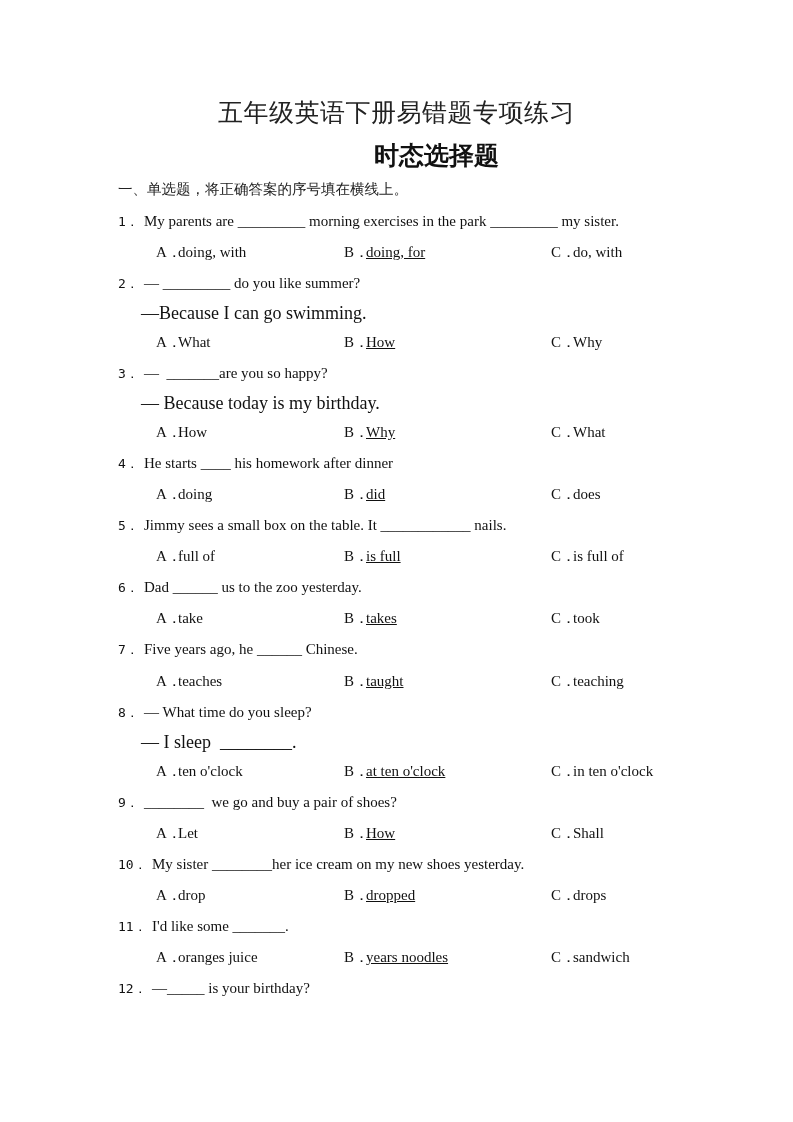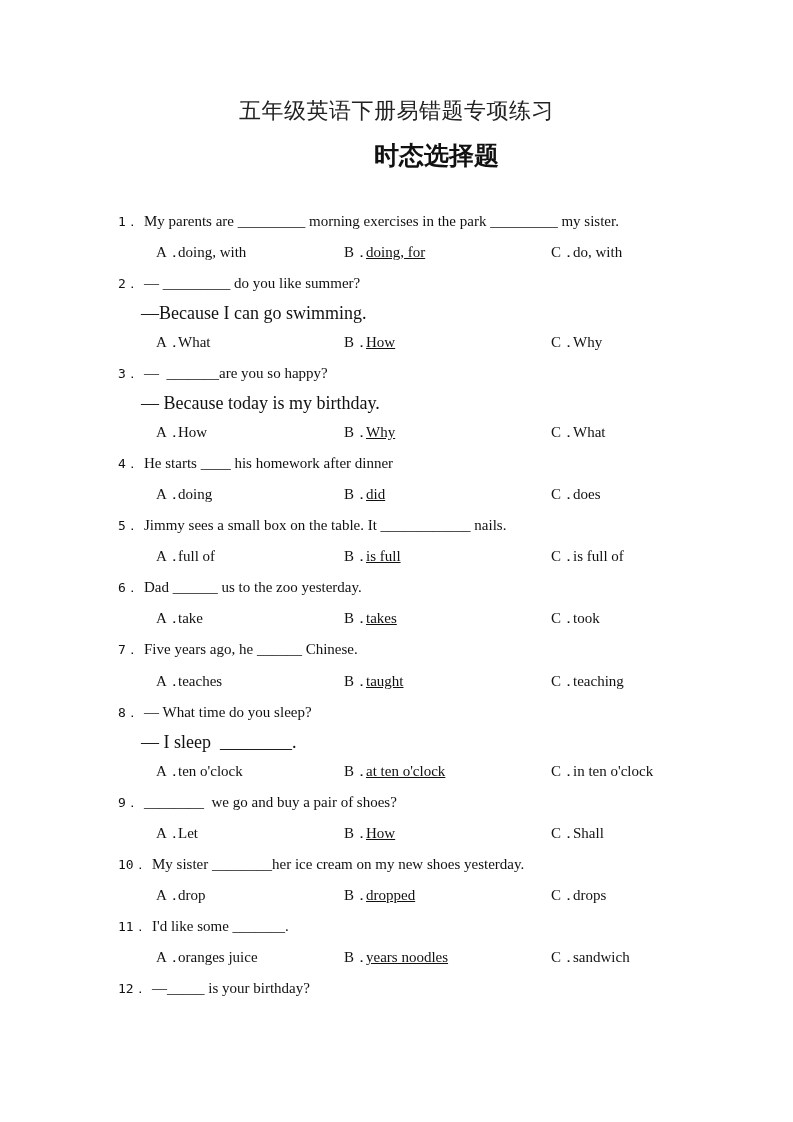--- a/index.html
+++ b/index.html
@@ -19,21 +19,21 @@
       position: absolute;
       left: 0; top: 0;
       width: 793px;
       height: 1122px;
     }
     .title {
       position: absolute;
       left: 0; width: 793px;
       top: 96px;
       text-align: center;
-      font-size: 22px;
+      font-size: 25px;
       font-family: "DejaVu Serif", "Liberation Serif", serif;
       font-weight: normal;
       letter-spacing: 0.5px;
       color: #222;
     }
     .subtitle {
       position: absolute;
       left: 0; width: 793px;
       top: 139px;
       text-align: center;
@@ -94,20 +94,21 @@
       display: inline-block;
       width: 22px;
     }
   </style>
 </head>
 <body>
 
 <div class="page">
   <div class="title">五年级英语下册易错题专项练习</div>
   <div class="subtitle">时态选择题</div>
+  <div class="section">一、单选题，将正确答案的序号填在横线上。</div>
 
   <div class="line" style="top:211px"><span class="qnum">1．</span><span>My parents are _________ morning exercises in the park _________ my sister.</span></div>
   <div class="opts" style="top:242px">
     <span class="opt a"><span class="opt-letter">A．</span><span>doing, with</span></span>
     <span class="opt b"><span class="opt-letter">B．</span><span>doing, for</span></span>
     <span class="opt c"><span class="opt-letter">C．</span><span>do, with</span></span>
   </div>
 
   <div class="line" style="top:273px"><span class="qnum">2．</span><span>— _________ do you like summer?</span></div>
   <div class="sub" style="top:303px">—Because I can go swimming.</div>

